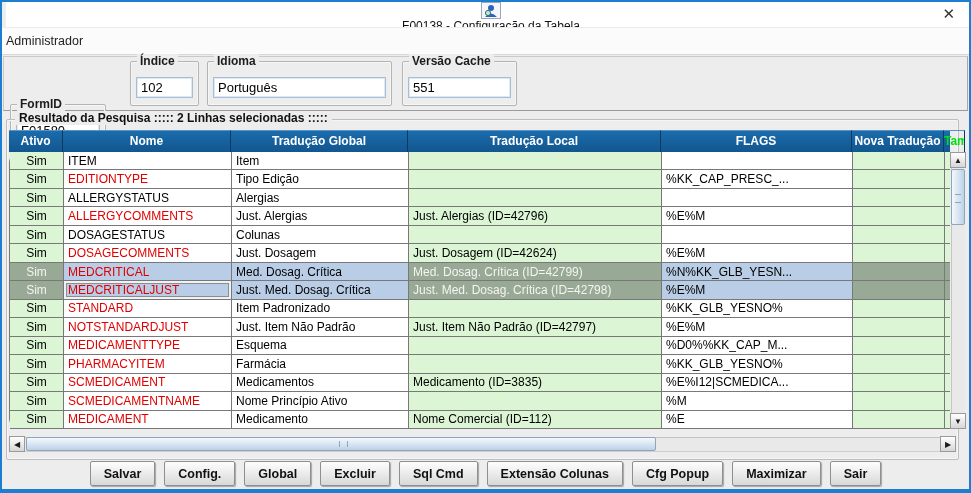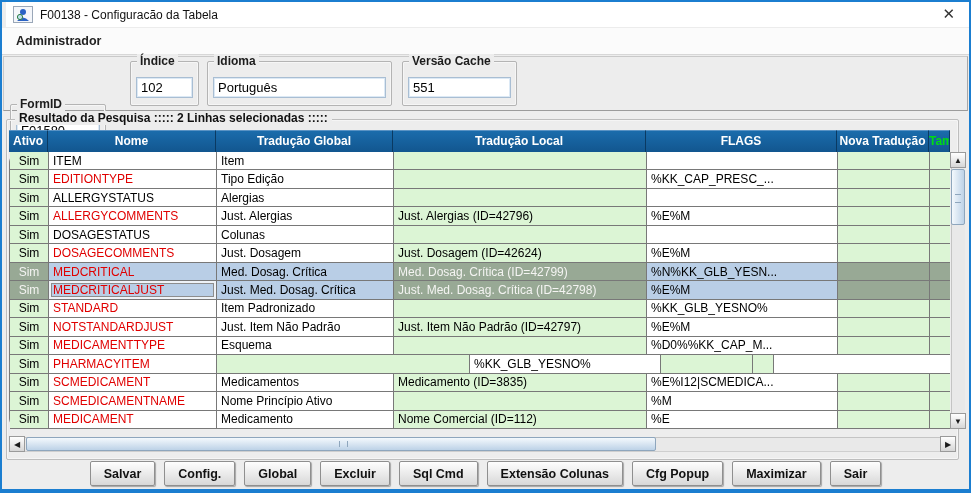--- a/index.html
+++ b/index.html
@@ -4,47 +4,47 @@
 <style>
   * { margin:0; padding:0; box-sizing:border-box; }
   html,body { background:#cfcfcf; }
   .win {
     position:relative; width:971px; height:493px;
     border:2px solid #1b7ed0; border-bottom-width:4px;
     background:#ededed; overflow:hidden;
     font-family:"Liberation Sans", sans-serif;
   }
   
-  .titlebar { position:absolute; left:4px; top:0; right:0; height:25px; background:#ffffff; display:flex; align-items:center; }
+  .titlebar { position:absolute; left:4px; top:0; right:0; height:25px; background:#ffffff; display:flex; align-items:center;flex-direction:column; }
   .app-icon { width:20px; height:17px; margin-left:7px; display:inline-flex; }
   .title { margin-left:7px; font-size:12px; color:#111; }
   .close { position:absolute; right:14px; top:3px; font-size:15px; color:#333; cursor:pointer; line-height:18px; }
   
   .menubar { position:absolute; left:0; top:25px; right:0; height:28px; background:#fbfbfb; border-top:1px solid #ececec; border-bottom:1px solid #d7d7d7; display:flex; align-items:center; }
-  .menu-item { margin-left:10px; font-size:12.5px; font-weight:bold; color:#222; padding:2px 4px; }
+  .menu-item { font-size:12.5px; font-weight:normal; color:#222; padding:2px 4px; }
   
   .formpanel { position:absolute; left:1px; right:1px; top:54px; height:55px; background:#ededed; border:1px solid #c9c9c9; border-bottom-color:#9b9b9b; border-right-color:#a8a8a8; }
   .gbox { position:absolute; top:4px; height:45px; border:1px solid #b4b4b4; border-radius:2px; box-shadow:inset 0 0 0 1px #f6f6f6; }
   .gb-label { position:absolute; top:-8px; left:6px; background:#ededed; padding:0 3px; font-size:12px; font-weight:bold; color:#1c1c1c; white-space:nowrap; }
   .field { position:absolute; left:5px; right:5px; top:15px; height:21px; background:#ffffff; border:1px solid #a9bed3; box-shadow:inset 0 0 0 1px #dce9f5; font-family:"Liberation Sans", sans-serif; font-size:13px; color:#000; padding:0 4px; }
   .gb-formid { left:6px;  width:96px;margin-top:43px; }
   .gb-indice { left:126px; width:69px;padding-left:40px; }
   .gb-idioma { left:203px; width:185px; }
   .gb-versao { left:398px; width:115px; }
   
   .results { position:absolute; left:4px; top:117px; width:953px; height:341px; border:1px solid #bdbdbd; border-radius:2px; box-shadow:inset 0 0 0 1px #f5f5f5; }
   .results-label { position:absolute; top:-9px; left:8px; background:#ededed; padding:0 4px; font-size:12px; font-weight:bold; color:#111; white-space:nowrap; }
   
   .thead { position:absolute; left:7px; top:128px; width:941px; height:22px; display:flex; background:linear-gradient(#1b6dad,#12568f); }
   .th { flex:none; font-size:12px; font-weight:bold; color:#ffffff; text-align:center; line-height:21px; border-right:1px solid #0a3a62; border-top:1px solid #5a93c4; overflow:hidden; white-space:nowrap; }
   .th.green { color:#00dd11; }
   .tbody { position:absolute; left:7px; top:150px; width:941px; height:277px; display:flex; flex-direction:column; border-left:1px solid #787878; background:#fff;border-radius:11px; }
   .tr { flex:1; display:flex; border-bottom:1px solid #787878; }
   .cell { flex:none; border-right:1px solid #787878; padding:0 4px; font-size:12px; color:#000; white-space:nowrap; overflow:hidden; display:flex; align-items:center; }
-  .c0 { width:39px; justify-content:center; padding:0; }
+  .c0 { width:54px; justify-content:center; padding:0; }
   .c1 { width:168px; }
   .c2 { width:177px; }
   .c3 { width:253px; }
   .c4 { width:191px; }
   .c5 { width:92px; }
   .c6 { width:21px; }
   .cell.g { background:#dcf5d5; }
   .cell.w { background:#ffffff; }
   .cell.red { color:#e00000; }
   .tr.sel .cell.g { background:#98a995; color:#f4f4f2; }
@@ -220,20 +220,21 @@
         <div class="cell c1 w red">MEDICAMENTTYPE</div>
         <div class="cell c2 w">Esquema</div>
         <div class="cell c3 g"></div>
         <div class="cell c4 w">%D0%%KK_CAP_M...</div>
         <div class="cell c5 g"></div>
         <div class="cell c6 g"></div>
       </div>
       <div class="tr">
         <div class="cell c0 g">Sim</div>
         <div class="cell c1 w red">PHARMACYITEM</div>
+        <div class="cell c2 w">Farmácia</div>
         <div class="cell c3 g"></div>
         <div class="cell c4 w">%KK_GLB_YESNO%</div>
         <div class="cell c5 g"></div>
         <div class="cell c6 g"></div>
       </div>
       <div class="tr">
         <div class="cell c0 g">Sim</div>
         <div class="cell c1 w red">SCMEDICAMENT</div>
         <div class="cell c2 w">Medicamentos</div>
         <div class="cell c3 g">Medicamento (ID=3835)</div>

